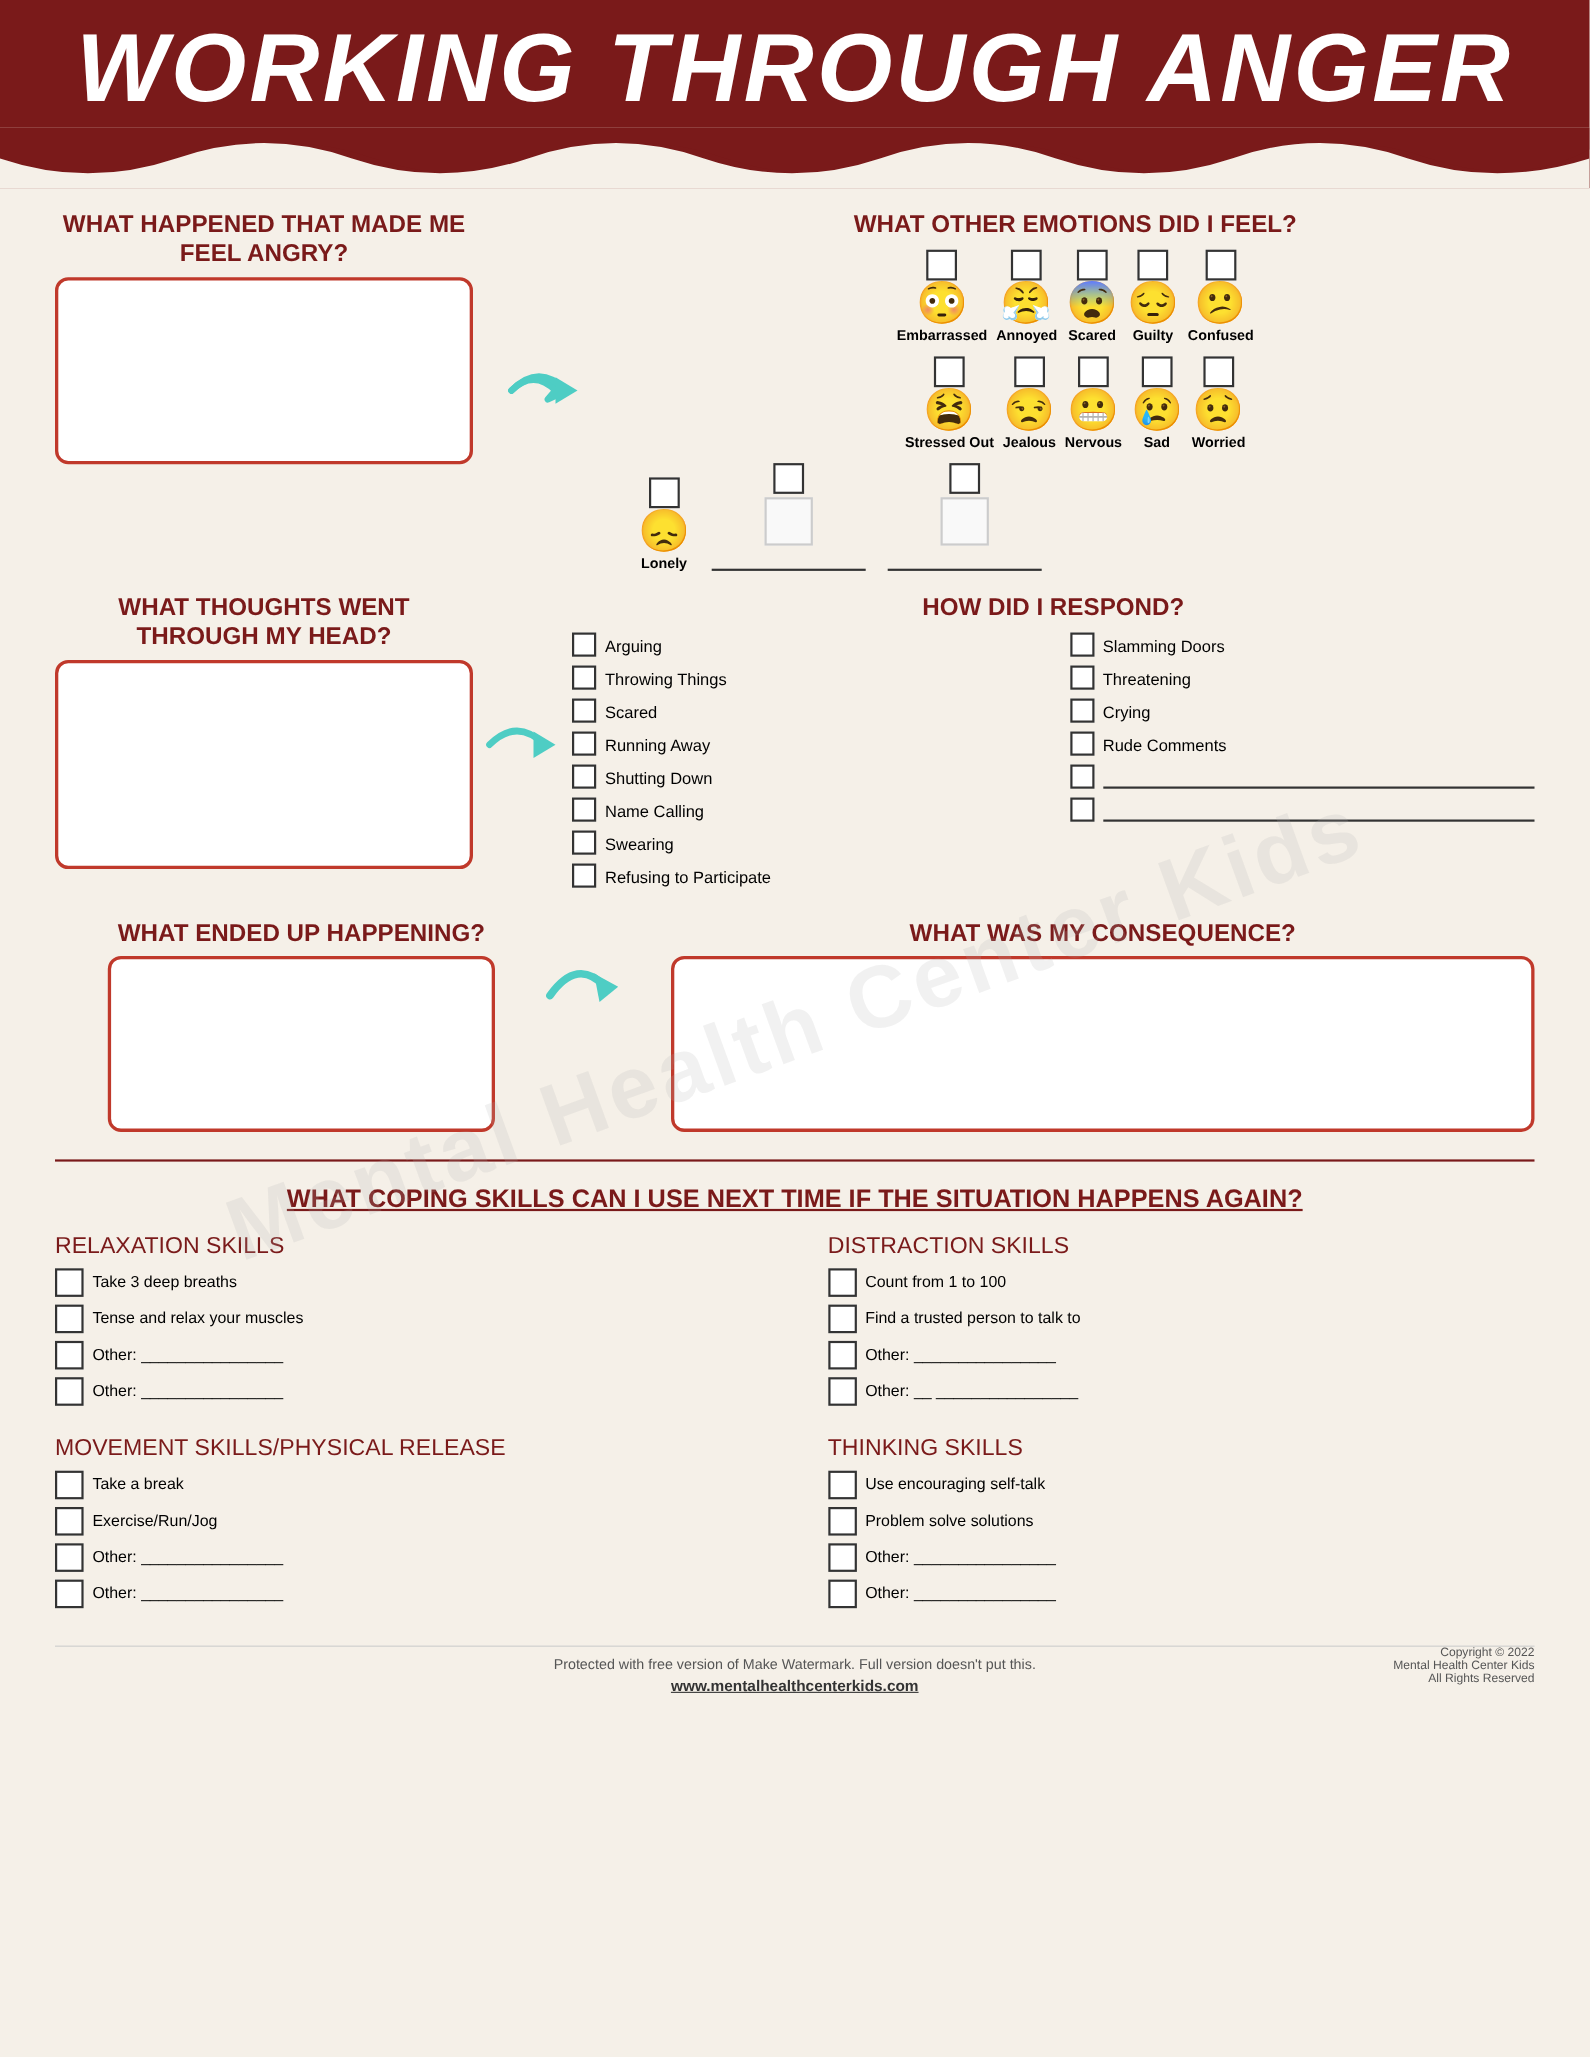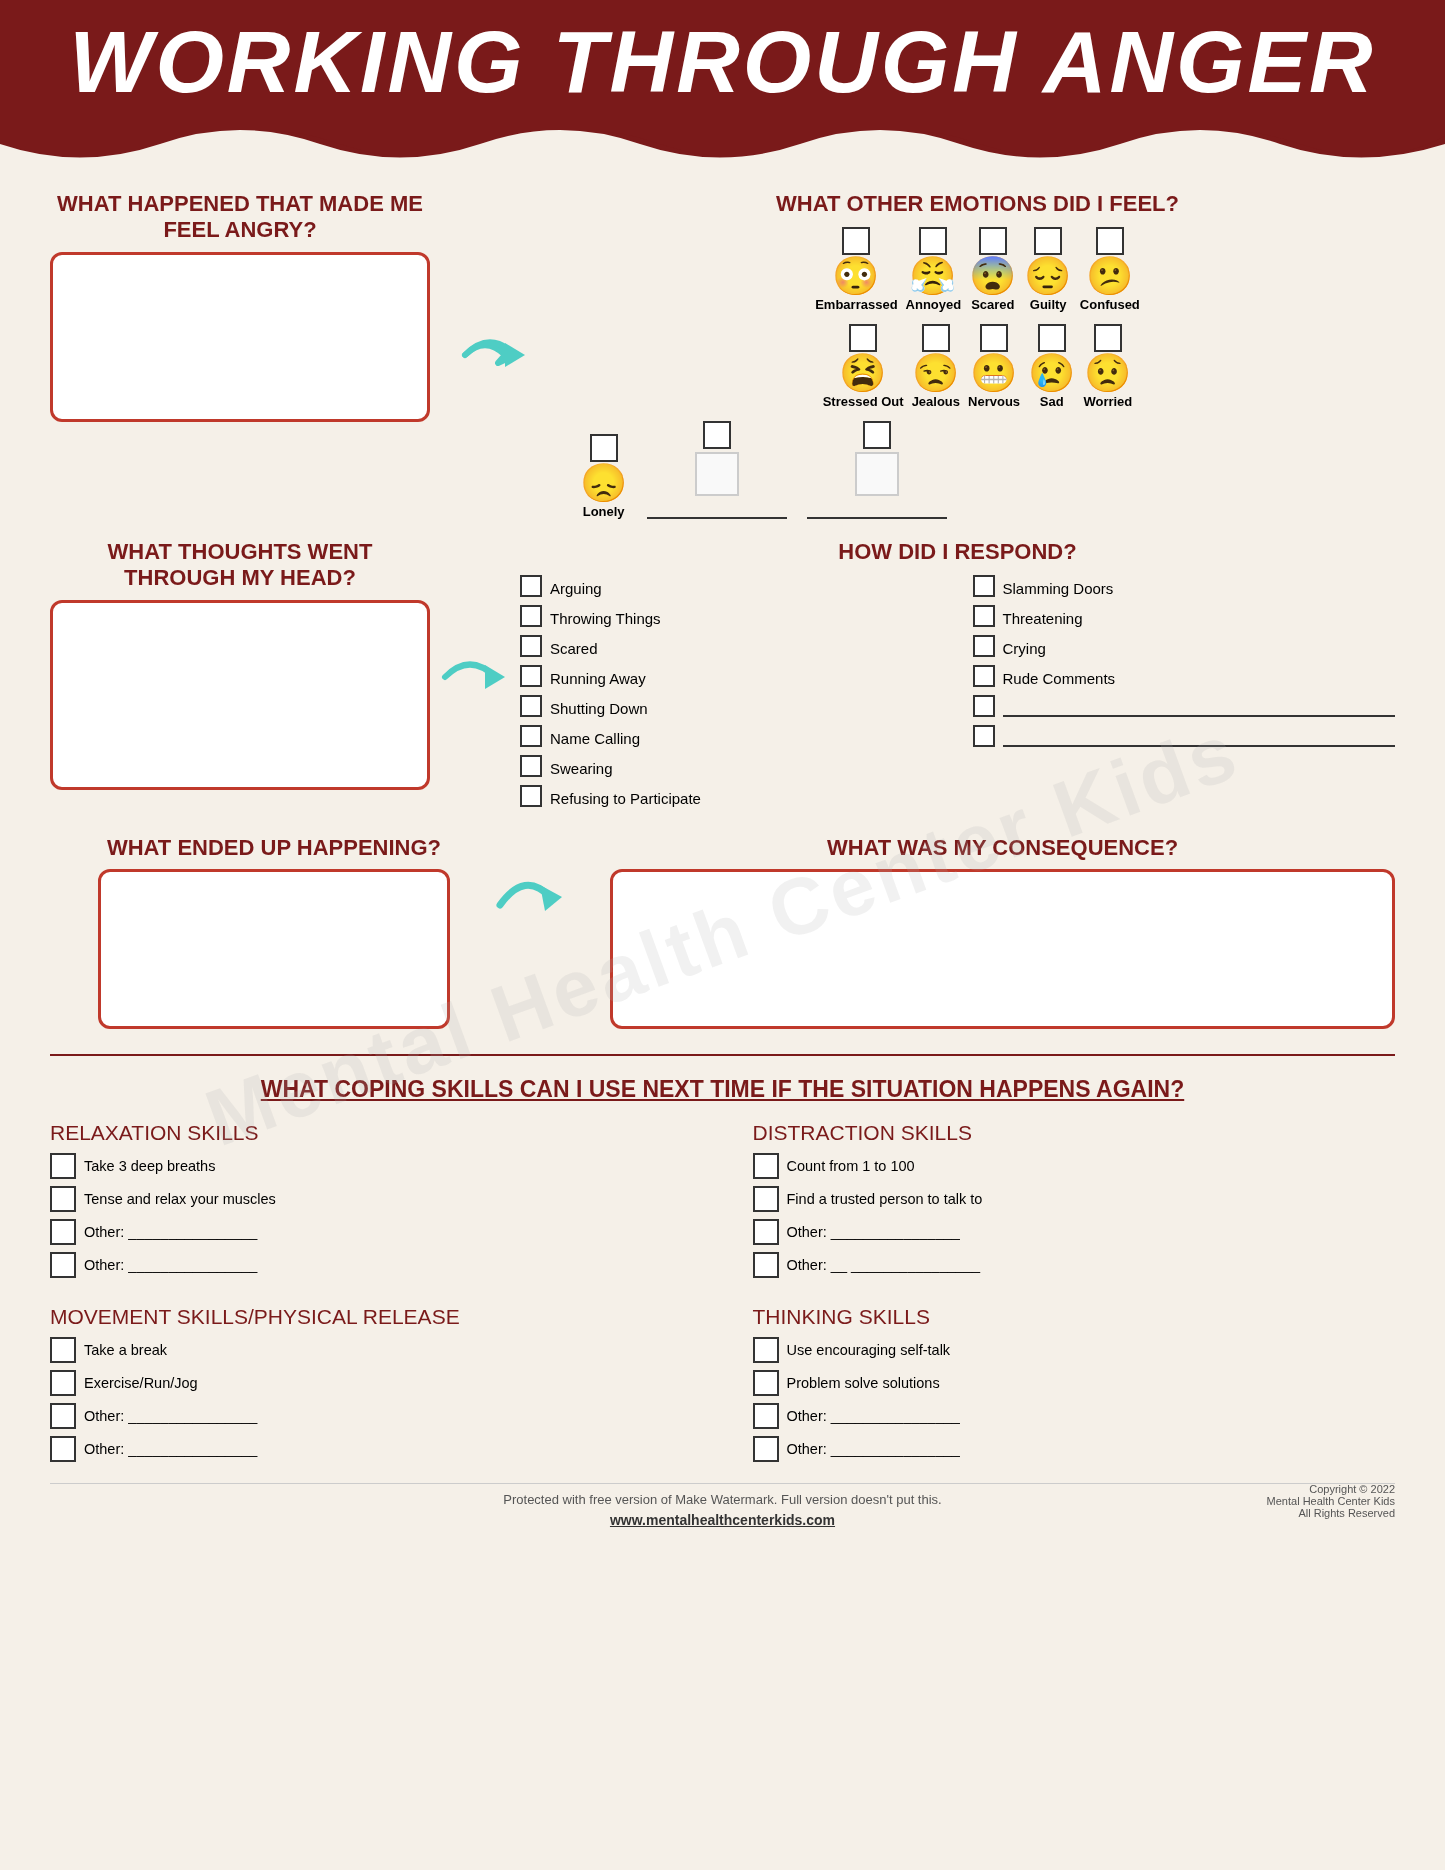--- a/index.html
+++ b/index.html
@@ -577,21 +577,21 @@
         </div>
         <div class="coping-item">
           <div class="coping-checkbox"></div>
           <span class="coping-label">Other: ________________</span>
         </div>
       </div>
 
     </div>
   </div>
 
-  <div style="margin-top:14px; position:relative; text-align:center;">
+  <div style="margin-top:27px; position:relative; text-align:center;">
     <div style="font-size:13px; color:#555; border-top:1px solid #ccc; padding-top:8px;">
       <span>Protected with free version of Make Watermark. Full version doesn't put this.</span>
     </div>
     <div style="margin-top:4px;">
       <a style="font-weight:bold; color:#333; font-size:14px; text-decoration:underline;">www.mentalhealthcenterkids.com</a>
     </div>
     <div style="position:absolute; right:0; top:0; text-align:right; font-size:11px; color:#555;">
       <div>Copyright © 2022</div>
       <div>Mental Health Center Kids</div>
       <div>All Rights Reserved</div>

